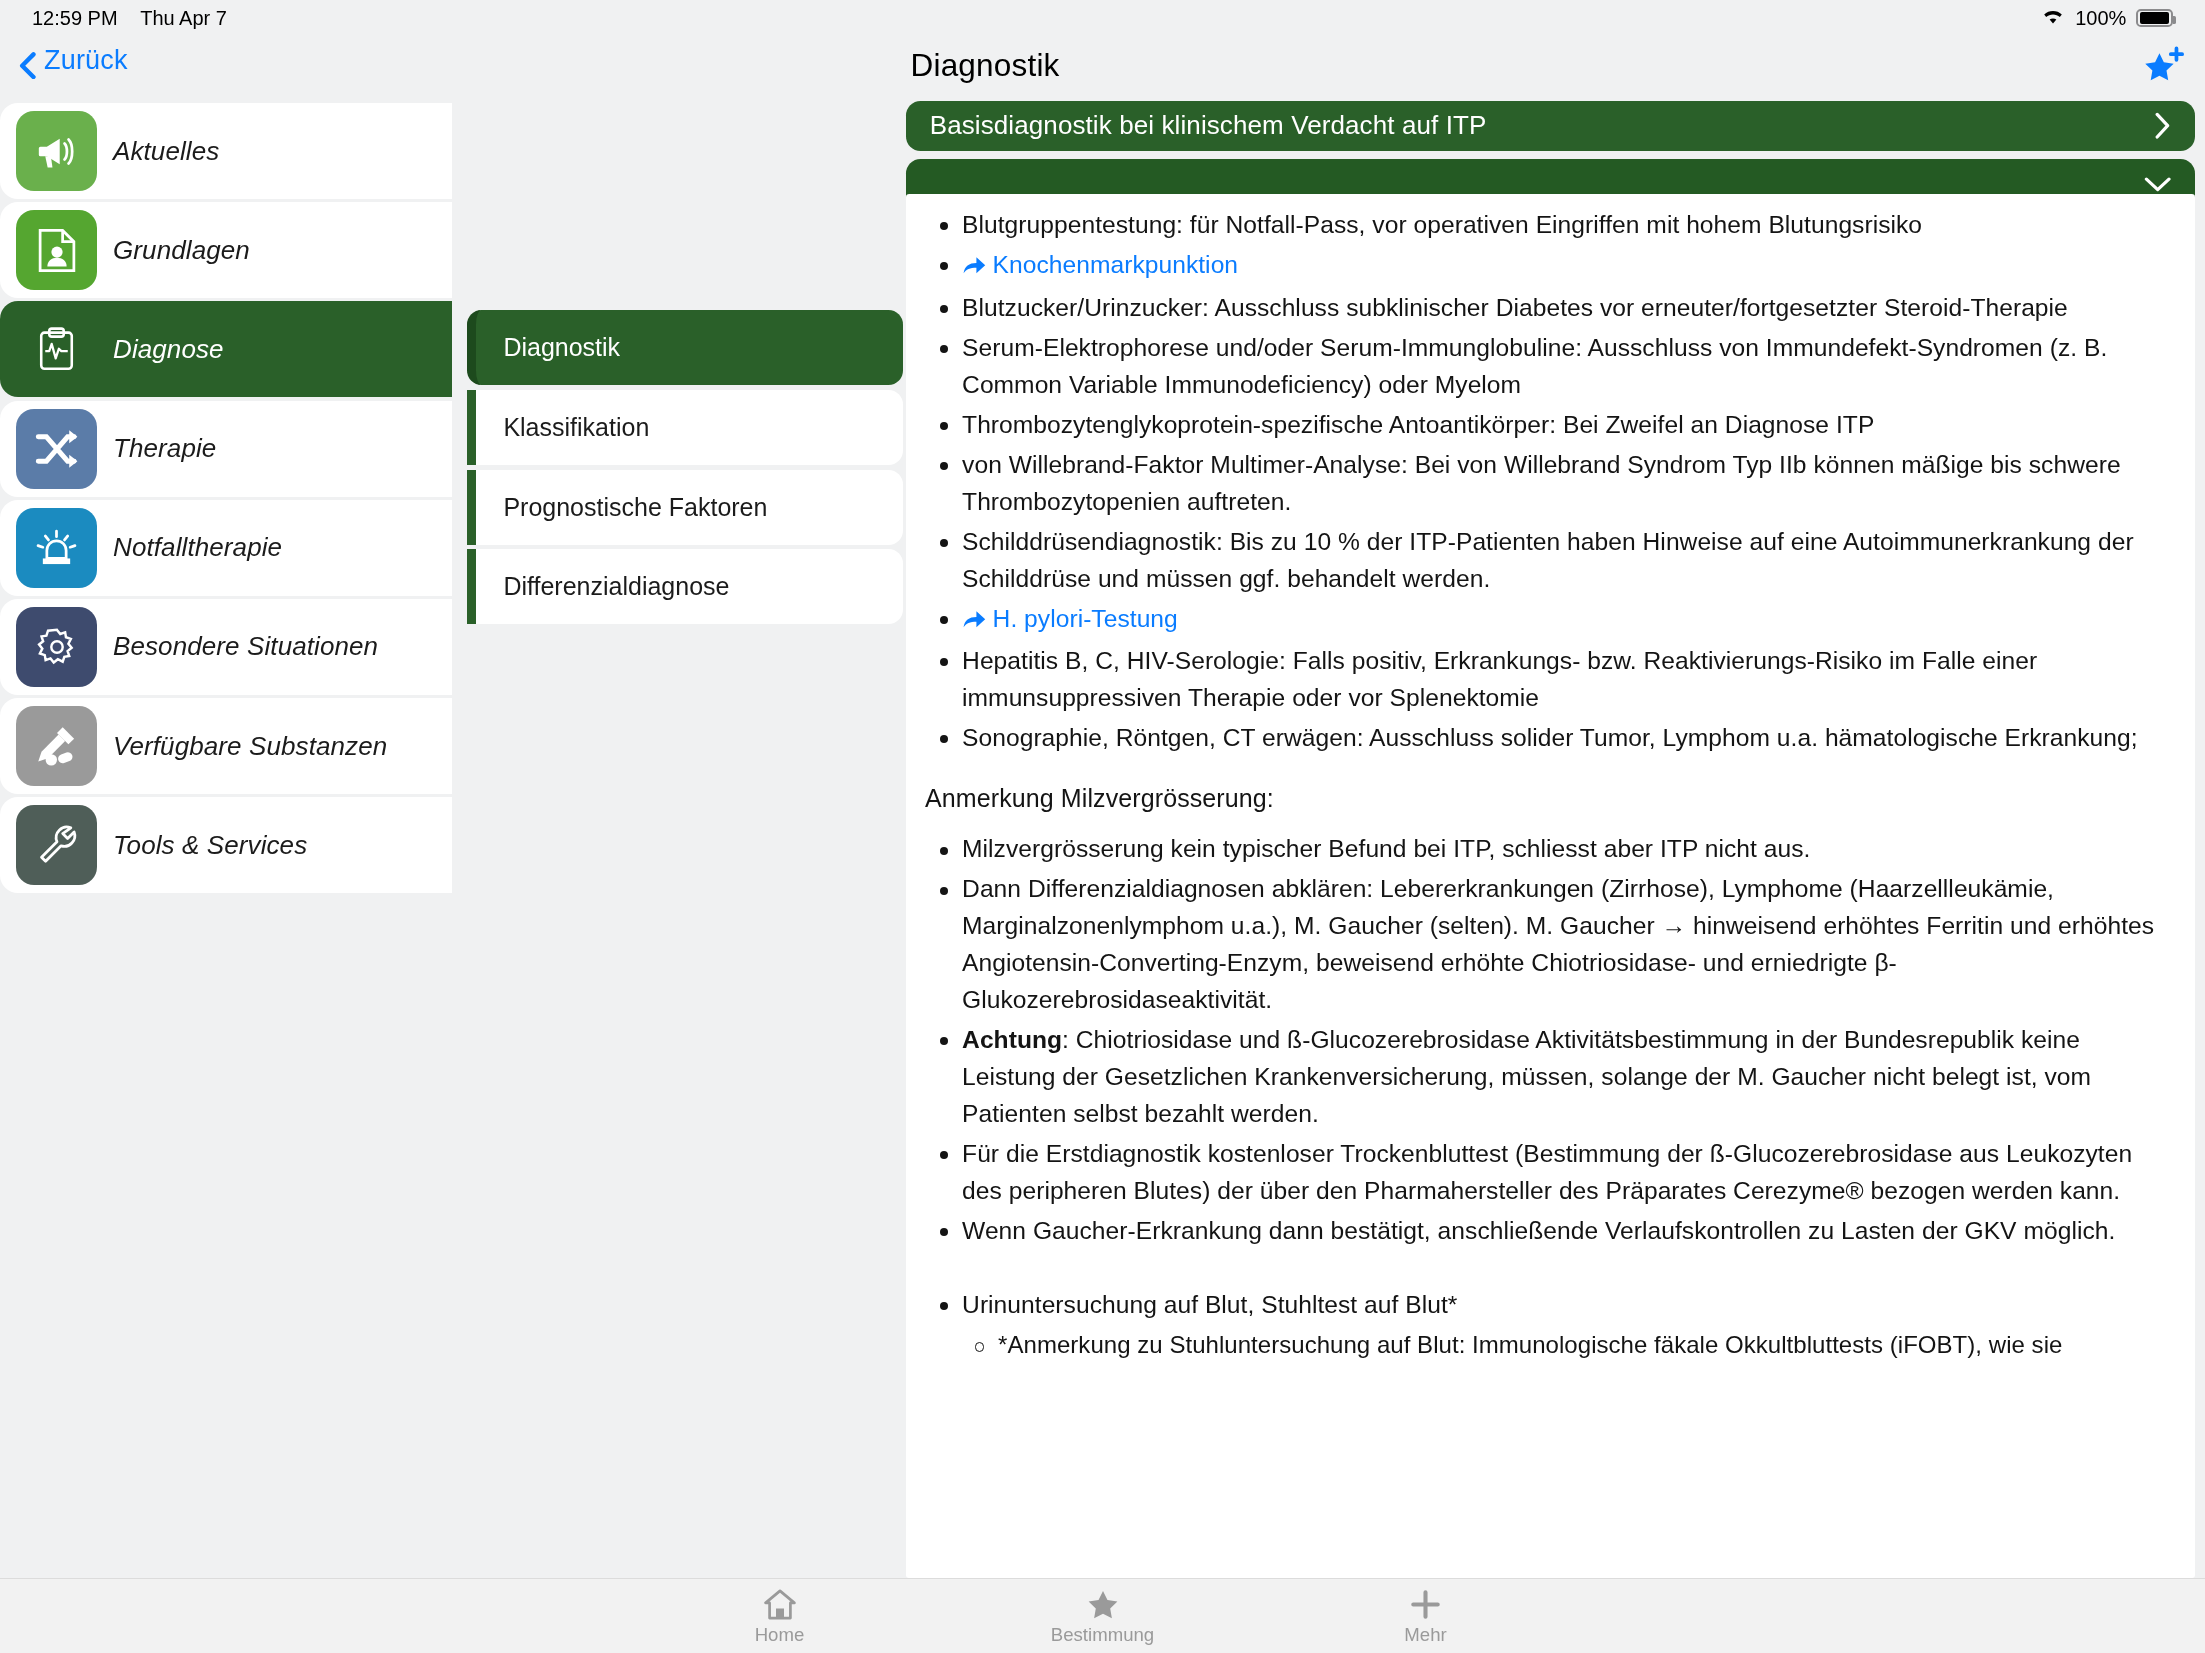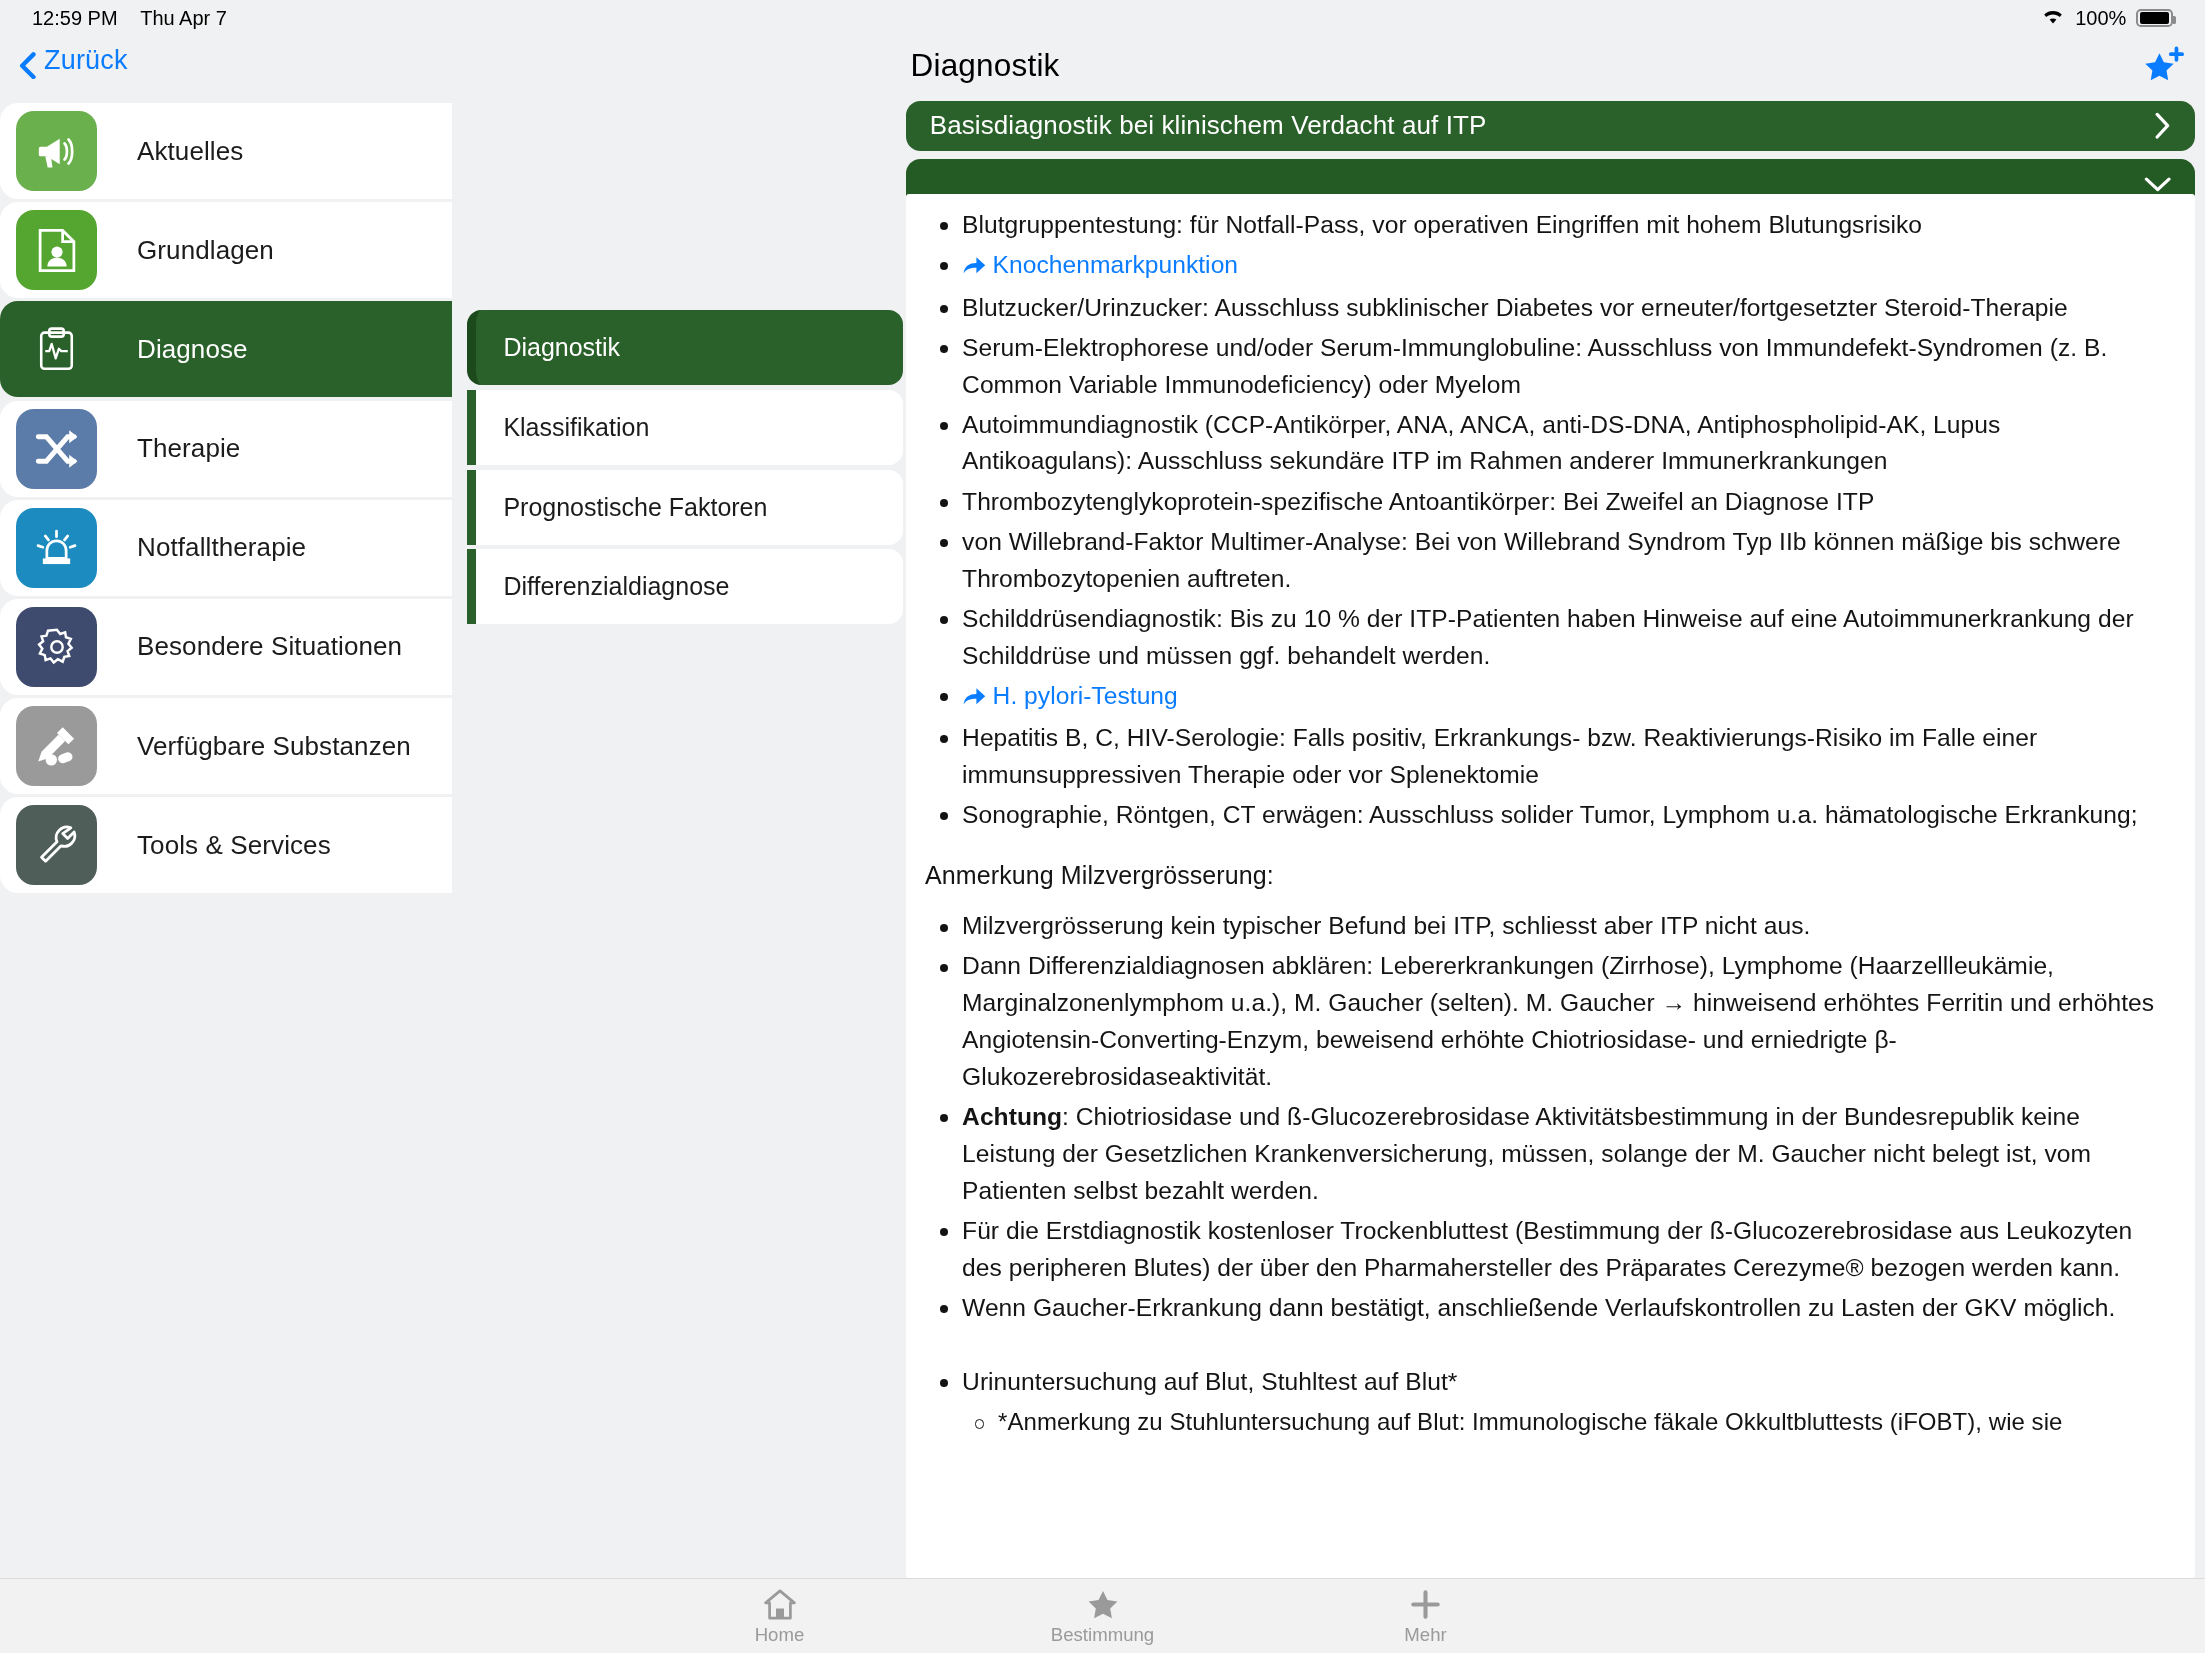--- a/index.html
+++ b/index.html
@@ -45,22 +45,22 @@
   }
   .side-item.sel { background:#2a6029; }
   .side-item.sel .side-label { color:#fff; }
   .side-icon {
     width:81px; min-width:81px; border-radius:18px;
     display:flex; align-items:center; justify-content:center;
     margin:8px 0 8px 16px;
   }
   .side-item.sel .side-icon { background:transparent !important; }
   .side-label {
-    display:flex; align-items:center; padding-left:40px;
-    font-size:26px; color:#1b1b1b; letter-spacing:0.1px;
+    display:flex; align-items:center; padding-left:16px;
+    font-size:26px; color:#1b1b1b; letter-spacing:0.1px;font-style:italic;
   }
   .side-item::after{
     content:""; position:absolute; left:16px; right:0; bottom:-3.2px; height:0;
   }
   .side-sep { position:absolute; left:0; right:0; bottom:-1.6px; height:1.6px; background:#f0f1f2; }
 
   
   .submenu { position:absolute; left:467px; top:310px; width:436px; }
   .sub-item {
     height:75px; margin-bottom:4.8px; background:#ffffff;
@@ -282,21 +282,20 @@
     </div>
 
     <div class="content">
       <ul>
         <li class="li"><span>Blutgruppentestung: für Notfall-Pass, vor operativen Eingriffen mit hohem Blutungsrisiko</span></li>
         <li class="li"><span class="link"><span class="arrow"><svg width="24" height="21" viewBox="0 0 30 26">
                   <path d="M2 24c1-9 7-13 16-13V4l11 10-11 10v-7C10 17 5 19 2 24z" fill="#0a7cff"></path>
                 </svg></span><span>Knochenmarkpunktion</span></span></li>
         <li class="li"><span>Blutzucker/Urinzucker: Ausschluss subklinischer Diabetes vor erneuter/fortgesetzter Steroid-Therapie</span></li>
         <li class="li"><span>Serum-Elektrophorese und/oder Serum-Immunglobuline: Ausschluss von Immundefekt-Syndromen (z. B. Common Variable Immunodeficiency) oder Myelom</span></li>
-        <li class="li"><span>Autoimmundiagnostik (CCP-Antikörper, ANA, ANCA, anti-DS-DNA, Antiphospholipid-AK, Lupus Antikoagulans): Ausschluss sekundäre ITP im Rahmen anderer Immunerkrankungen</span></li>
         <li class="li"><span>Thrombozytenglykoprotein-spezifische Antoantikörper: Bei Zweifel an Diagnose ITP</span></li>
         <li class="li"><span>von Willebrand-Faktor Multimer-Analyse: Bei von Willebrand Syndrom Typ IIb können mäßige bis schwere Thrombozytopenien auftreten.</span></li>
         <li class="li"><span>Schilddrüsendiagnostik: Bis zu 10 % der ITP-Patienten haben Hinweise auf eine Autoimmunerkrankung der Schilddrüse und müssen ggf. behandelt werden.</span></li>
         <li class="li"><span class="link"><span class="arrow"><svg width="24" height="21" viewBox="0 0 30 26">
                   <path d="M2 24c1-9 7-13 16-13V4l11 10-11 10v-7C10 17 5 19 2 24z" fill="#0a7cff"></path>
                 </svg></span><span>H. pylori-Testung</span></span></li>
         <li class="li"><span>Hepatitis B, C, HIV-Serologie: Falls positiv, Erkrankungs- bzw. Reaktivierungs-Risiko im Falle einer immunsuppressiven Therapie oder vor Splenektomie</span></li>
         <li class="li"><span>Sonographie, Röntgen, CT erwägen: Ausschluss solider Tumor, Lymphom u.a. hämatologische Erkrankung;</span></li>
       </ul>
 

